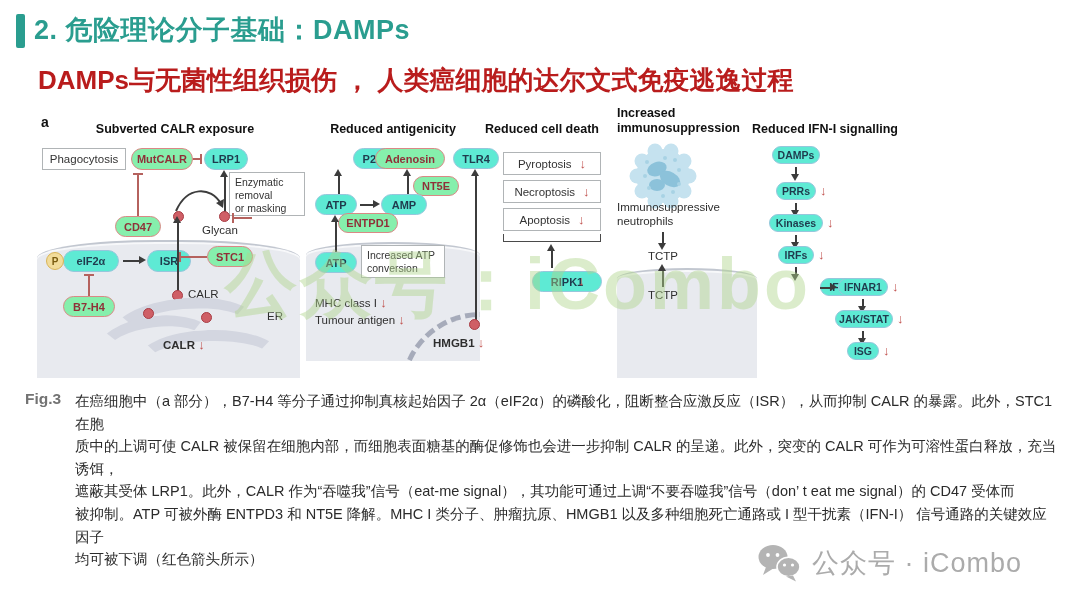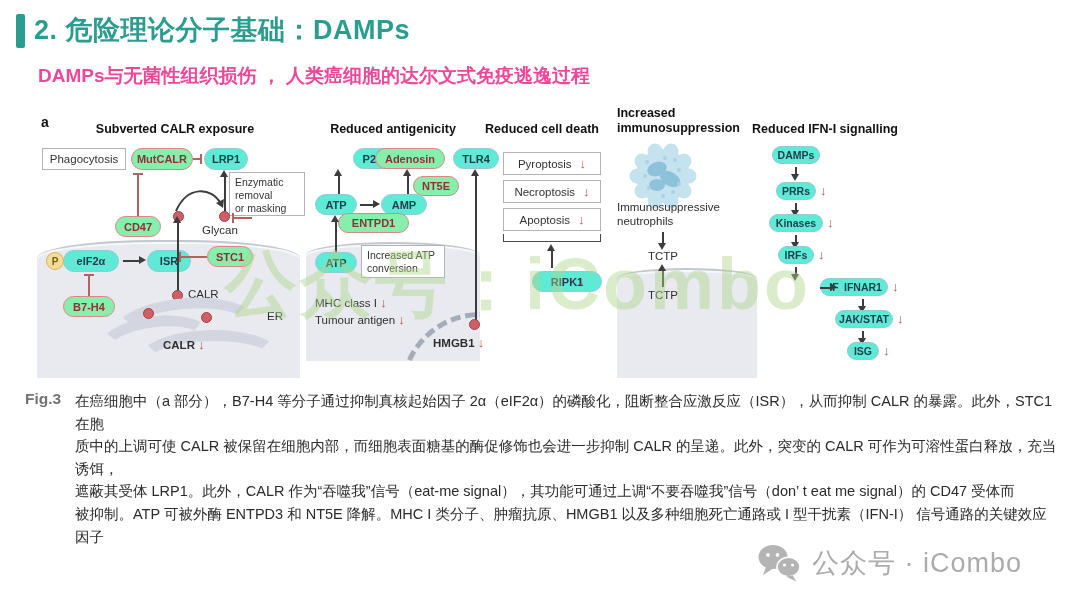--- a/index.html
+++ b/index.html
@@ -4,21 +4,21 @@
 <style>
   * { margin:0; padding:0; box-sizing:border-box; }
   body { background:#888; }
   .slide { position:relative; width:1080px; height:608px; background:#fff; overflow:hidden;
            font-family:"Liberation Sans","DejaVu Sans",sans-serif; }
   .abs { position:absolute; }
 
   
   .accent-bar { position:absolute; left:16px; top:14px; width:9px; height:34px; background:#2a9d8f; border-radius:2px; }
   .title { position:absolute; left:34px; top:12px; font-size:27px; font-weight:700; color:#2a9d8f; letter-spacing:0.5px; }
-  .subtitle { position:absolute; left:38px; top:63px; font-size:19px; font-weight:700; color:#ec4899; }
+  .subtitle { position:absolute; left:38px; top:63px; font-size:26px; font-weight:700; color:#b91c1c; }
 
   
   .fig { position:absolute; left:35px; top:100px; width:910px; height:280px; }
   .fig .ptitle { position:absolute; font-size:12.5px; font-weight:700; color:#101010; text-align:center; white-space:nowrap; }
   .fig .lbl { position:absolute; font-size:11.5px; font-weight:500; color:#2e2e2e; white-space:nowrap; }
   .panel-letter { position:absolute; font-size:14px; font-weight:700; color:#111; }
 
   .pill { position:absolute; height:20px; border-radius:11px; display:flex; align-items:center; justify-content:center;
           font-size:11px; font-weight:700; white-space:nowrap; }
   .pill.pink { background:#86efac; border:1.5px solid #d98985; color:#8f3038; }
@@ -148,21 +148,21 @@
     <div class="v" style="left:303px; top:75px; height:19px;"></div>
     <div class="ah up" style="left:299px; top:69px;"></div>
     <div class="v" style="left:372px; top:75px; height:19px;"></div>
     <div class="ah up" style="left:368px; top:69px;"></div>
     <div class="pill pink" style="left:378px; top:76px; width:46px; height:20px;">NT5E</div>
 
     <div class="pill blue" style="left:280px; top:94px; width:42px; height:21px;">ATP</div>
     <div class="h" style="left:325px; top:104px; width:14px;"></div>
     <div class="ah right" style="left:338px; top:100px;"></div>
     <div class="pill blue" style="left:346px; top:94px; width:46px; height:21px;">AMP</div>
-    <div class="pill pink" style="left:303px; top:113px; width:71px; height:20px;text-align:center;">ENTPD1</div>
+    <div class="pill pink" style="left:303px; top:113px; width:60px; height:20px;text-align:center;">ENTPD1</div>
 
     <div class="v" style="left:440px; top:75px; height:147px;"></div>
     <div class="ah up" style="left:436px; top:69px;"></div>
 
     <div class="v" style="left:300px; top:120px; height:33px;"></div>
     <div class="ah up" style="left:296px; top:115px;"></div>
     <div class="pill blue" style="left:280px; top:152px; width:42px; height:21px;">ATP</div>
     <div class="wbox" style="left:326px; top:145px; width:84px; height:33px;">
       <div>Increased ATP</div>
       <div>conversion</div>
@@ -277,20 +277,21 @@
 
     <div class="watermark">公众号：iCombo</div>
   </div>
 
   <div class="cap-label">Fig.3</div>
   <div class="cap-text">
     <div>在癌细胞中（a 部分），B7-H4 等分子通过抑制真核起始因子 2α（eIF2α）的磷酸化，阻断整合应激反应（ISR），从而抑制 CALR 的暴露。此外，STC1 在胞</div>
     <div>质中的上调可使 CALR 被保留在细胞内部，而细胞表面糖基的酶促修饰也会进一步抑制 CALR 的呈递。此外，突变的 CALR 可作为可溶性蛋白释放，充当诱饵，</div>
     <div>遮蔽其受体 LRP1。此外，CALR 作为“吞噬我”信号（eat-me signal），其功能可通过上调“不要吞噬我”信号（don’ t eat me signal）的 CD47 受体而</div>
     <div>被抑制。ATP 可被外酶 ENTPD3 和 NT5E 降解。MHC I 类分子、肿瘤抗原、HMGB1 以及多种细胞死亡通路或 I 型干扰素（IFN-I） 信号通路的关键效应因子</div>
+    <div>均可被下调（红色箭头所示）</div>
   </div>
 
   <div class="footer">
     <svg width="46" height="38" viewBox="0 0 46 38">
       <ellipse cx="17" cy="13" rx="14.5" ry="12" fill="#b4b4b4"></ellipse>
       <polygon points="10,23 7,31 18,24" fill="#b4b4b4"></polygon>
       <circle cx="12" cy="11" r="1.9" fill="#ffffff"></circle>
       <circle cx="21.5" cy="11" r="1.9" fill="#ffffff"></circle>
       <ellipse cx="32.5" cy="23" rx="11.5" ry="9.8" fill="#b4b4b4" stroke="#ffffff" stroke-width="1.6"></ellipse>
       <polygon points="37,31.5 40,37.5 30,32.5" fill="#b4b4b4"></polygon>

